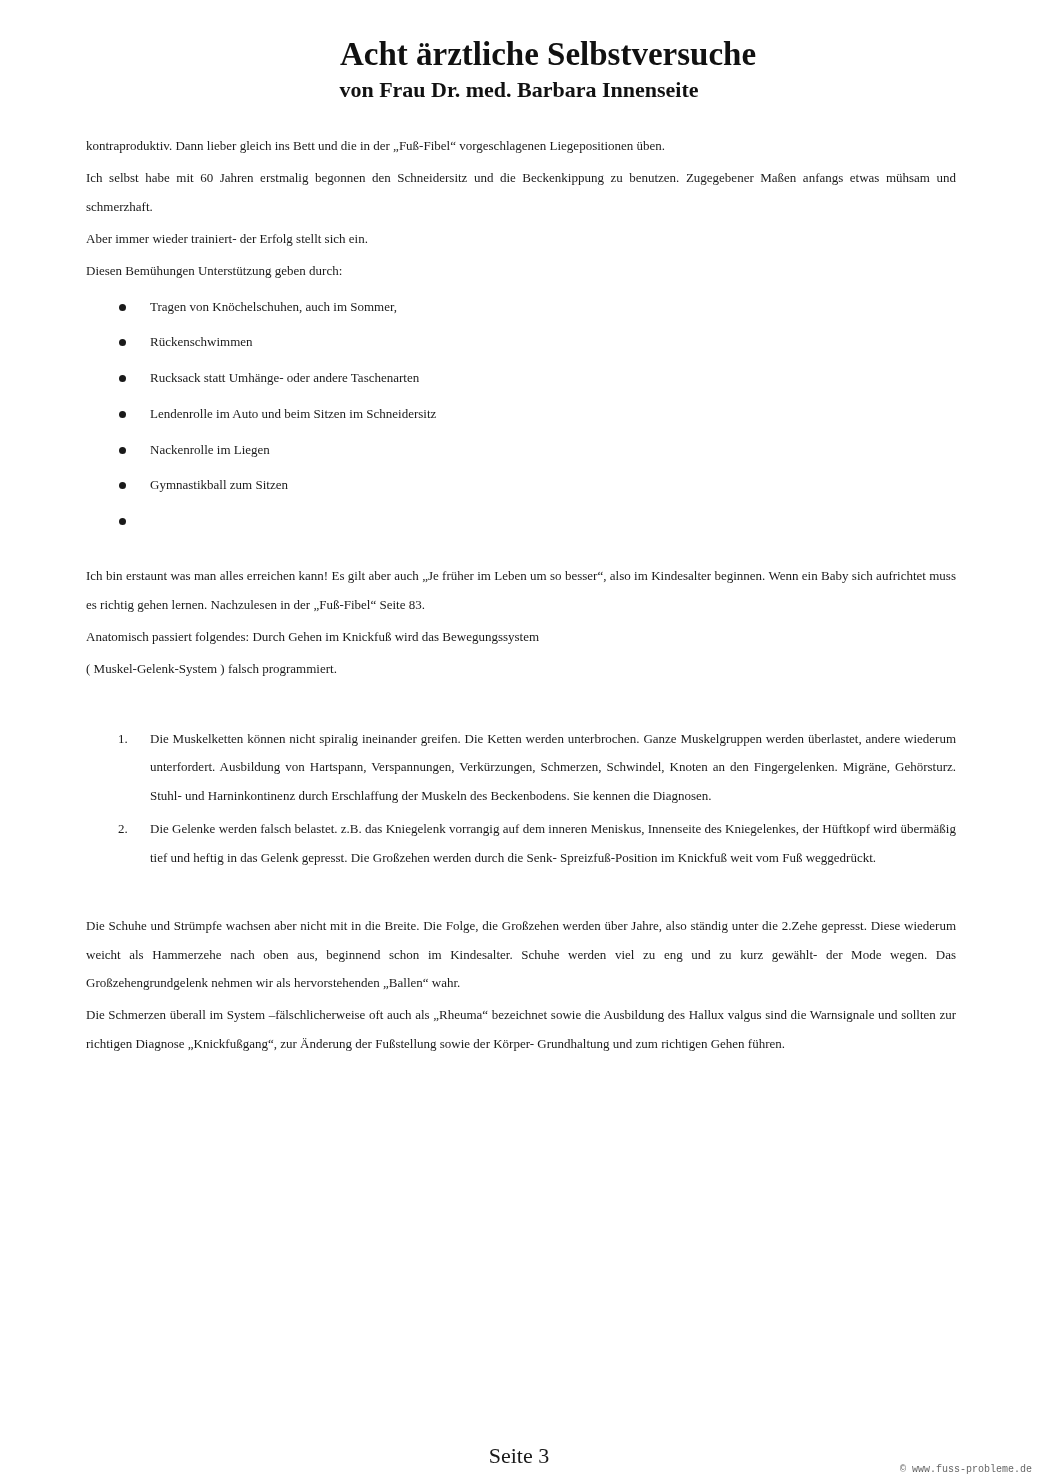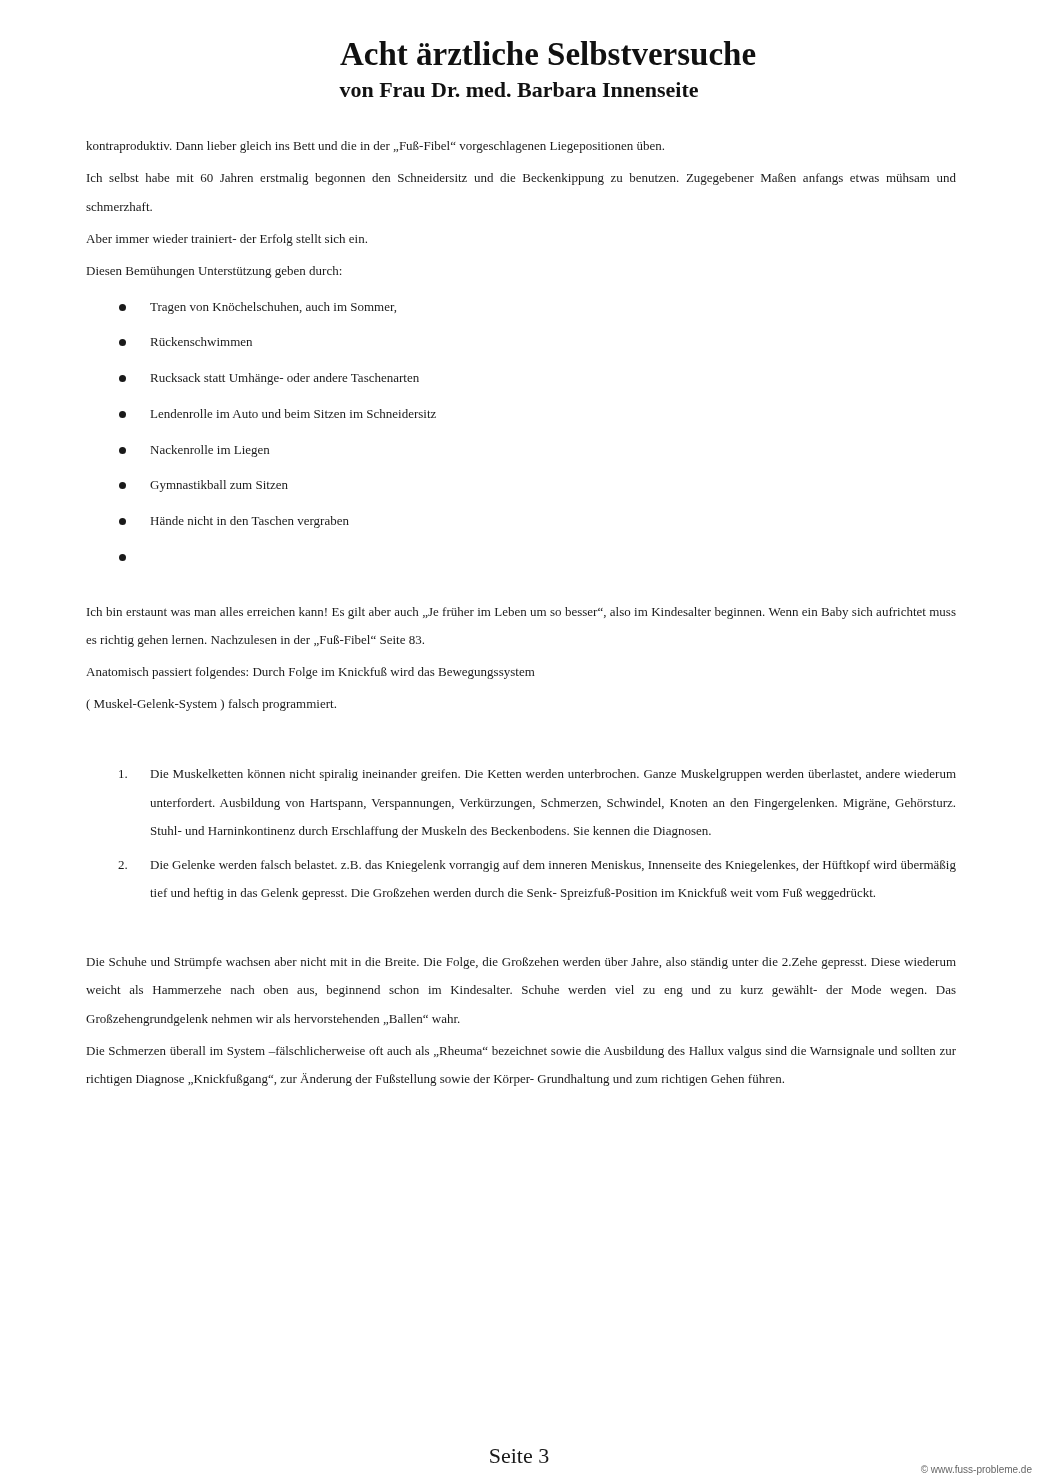--- a/index.html
+++ b/index.html
@@ -18,21 +18,21 @@
   ul.bullets li .dot { position: absolute; left: 33px; top: 15px; width: 7px; height: 7px;
                        background: #1a1a1a; border-radius: 50%; }
   ol.nums { list-style: none; margin: 0; padding: 0; }
   ol.nums li { position: relative; padding-left: 64px; text-align: justify; margin-bottom: 5px; }
   ol.nums li .num { position: absolute; left: 32px; top: 0; }
   .gap1 { height: 23px; }
   .gap2 { height: 38px; }
   .gap3 { height: 35px; }
   .page-number { position: absolute; top: 1443px; left: 0; width: 1038px; text-align: center;
                  font-size: 22px; }
-  .copyright { position: absolute; top: 1464px; right: 6px; font-family: Liberation Sans, sans-serif;
+  .copyright { position: absolute; top: 1464px; right: 6px; font-family: Liberation Mono, monospace;
                font-size: 10px; color: #666; }
 </style>
 </head>
 <body>
 
 <div class="title">Acht ärztliche Selbstversuche</div>
 <div class="subtitle">von Frau Dr. med. Barbara Innenseite</div>
 
 <div class="content">
   <p>kontraproduktiv. Dann lieber gleich ins Bett und die in der „Fuß-Fibel“ vorgeschlagenen Liegepositionen üben.</p>
@@ -40,28 +40,27 @@
   <p class="p-plain">Aber immer wieder trainiert- der Erfolg stellt sich ein.</p>
   <p class="p-plain">Diesen Bemühungen Unterstützung geben durch:</p>
 
   <ul class="bullets">
     <li><span class="dot"></span><span>Tragen von Knöchelschuhen, auch im Sommer,</span></li>
     <li><span class="dot"></span><span>Rückenschwimmen</span></li>
     <li><span class="dot"></span><span>Rucksack statt Umhänge- oder andere Taschenarten</span></li>
     <li><span class="dot"></span><span>Lendenrolle im Auto und beim Sitzen im Schneidersitz</span></li>
     <li><span class="dot"></span><span>Nackenrolle im Liegen</span></li>
     <li><span class="dot"></span><span>Gymnastikball zum Sitzen</span></li>
-    <li><span class="dot"></span><span>Hände nicht in den Taschen vergraben</span></li>
     <li><span class="dot"></span></li>
   </ul>
 
   <div class="gap1"></div>
 
   <p>Ich bin erstaunt was man alles erreichen kann! Es gilt aber auch „Je früher im Leben um so besser“, also im Kindesalter beginnen. Wenn ein Baby sich aufrichtet muss es richtig gehen lernen. Nachzulesen in der „Fuß-Fibel“ Seite 83.</p>
-  <p class="p-plain">Anatomisch passiert folgendes: Durch Folge im Knickfuß wird das Bewegungssystem</p>
+  <p class="p-plain">Anatomisch passiert folgendes: Durch Gehen im Knickfuß wird das Bewegungssystem</p>
   <p class="p-plain">( Muskel-Gelenk-System ) falsch programmiert.</p>
 
   <div class="gap2"></div>
 
   <ol class="nums">
     <li><span class="num">1.</span><span>Die Muskelketten können nicht spiralig ineinander greifen. Die Ketten werden unterbrochen. Ganze Muskelgruppen werden überlastet, andere wiederum unterfordert. Ausbildung von Hartspann, Verspannungen, Verkürzungen, Schmerzen, Schwindel, Knoten an den Fingergelenken. Migräne, Gehörsturz. Stuhl- und Harninkontinenz durch Erschlaffung der Muskeln des Beckenbodens. Sie kennen die Diagnosen.</span></li>
     <li><span class="num">2.</span><span>Die Gelenke werden falsch belastet. z.B. das Kniegelenk vorrangig auf dem inneren Meniskus, Innenseite des Kniegelenkes, der Hüftkopf wird übermäßig tief und heftig in das Gelenk gepresst. Die Großzehen werden durch die Senk- Spreizfuß-Position im Knickfuß weit vom Fuß weggedrückt.</span></li>
   </ol>
 
   <div class="gap3"></div>

